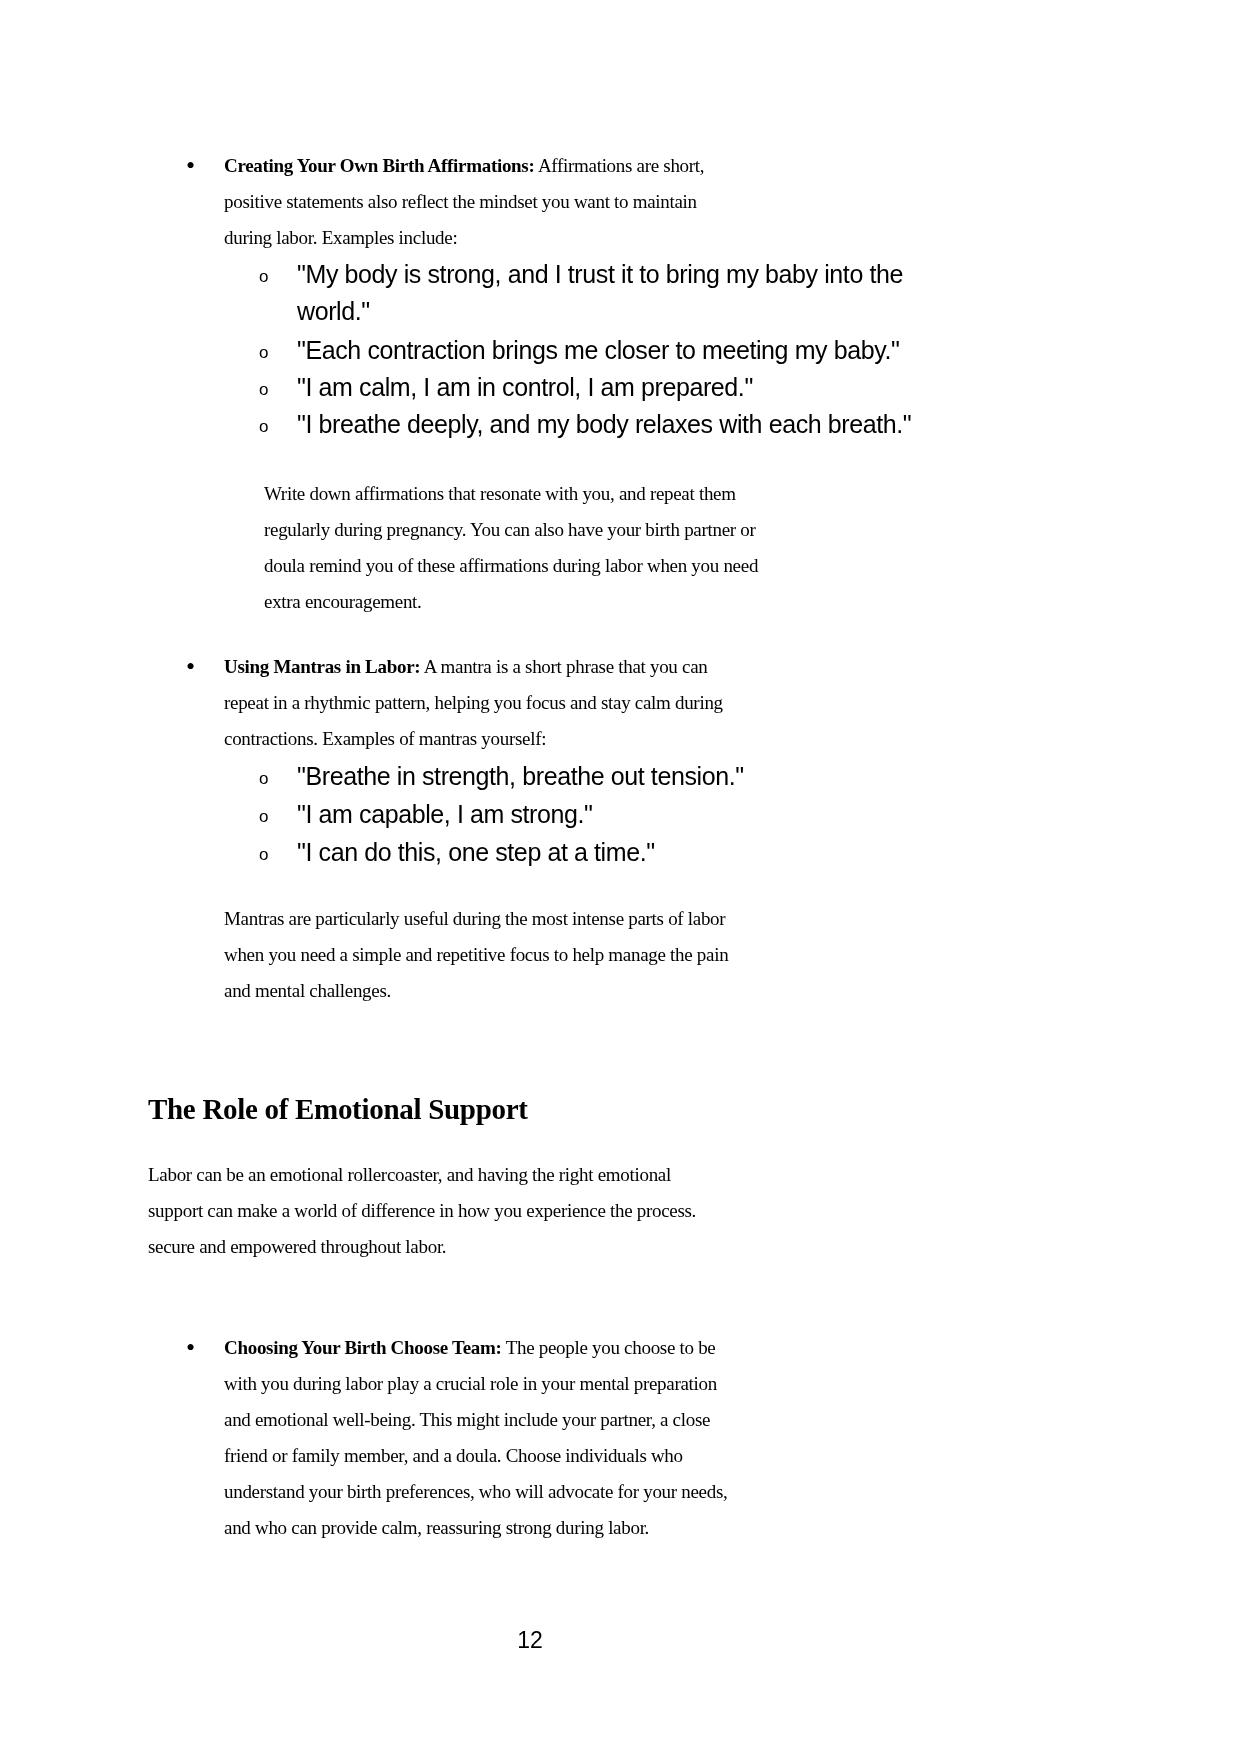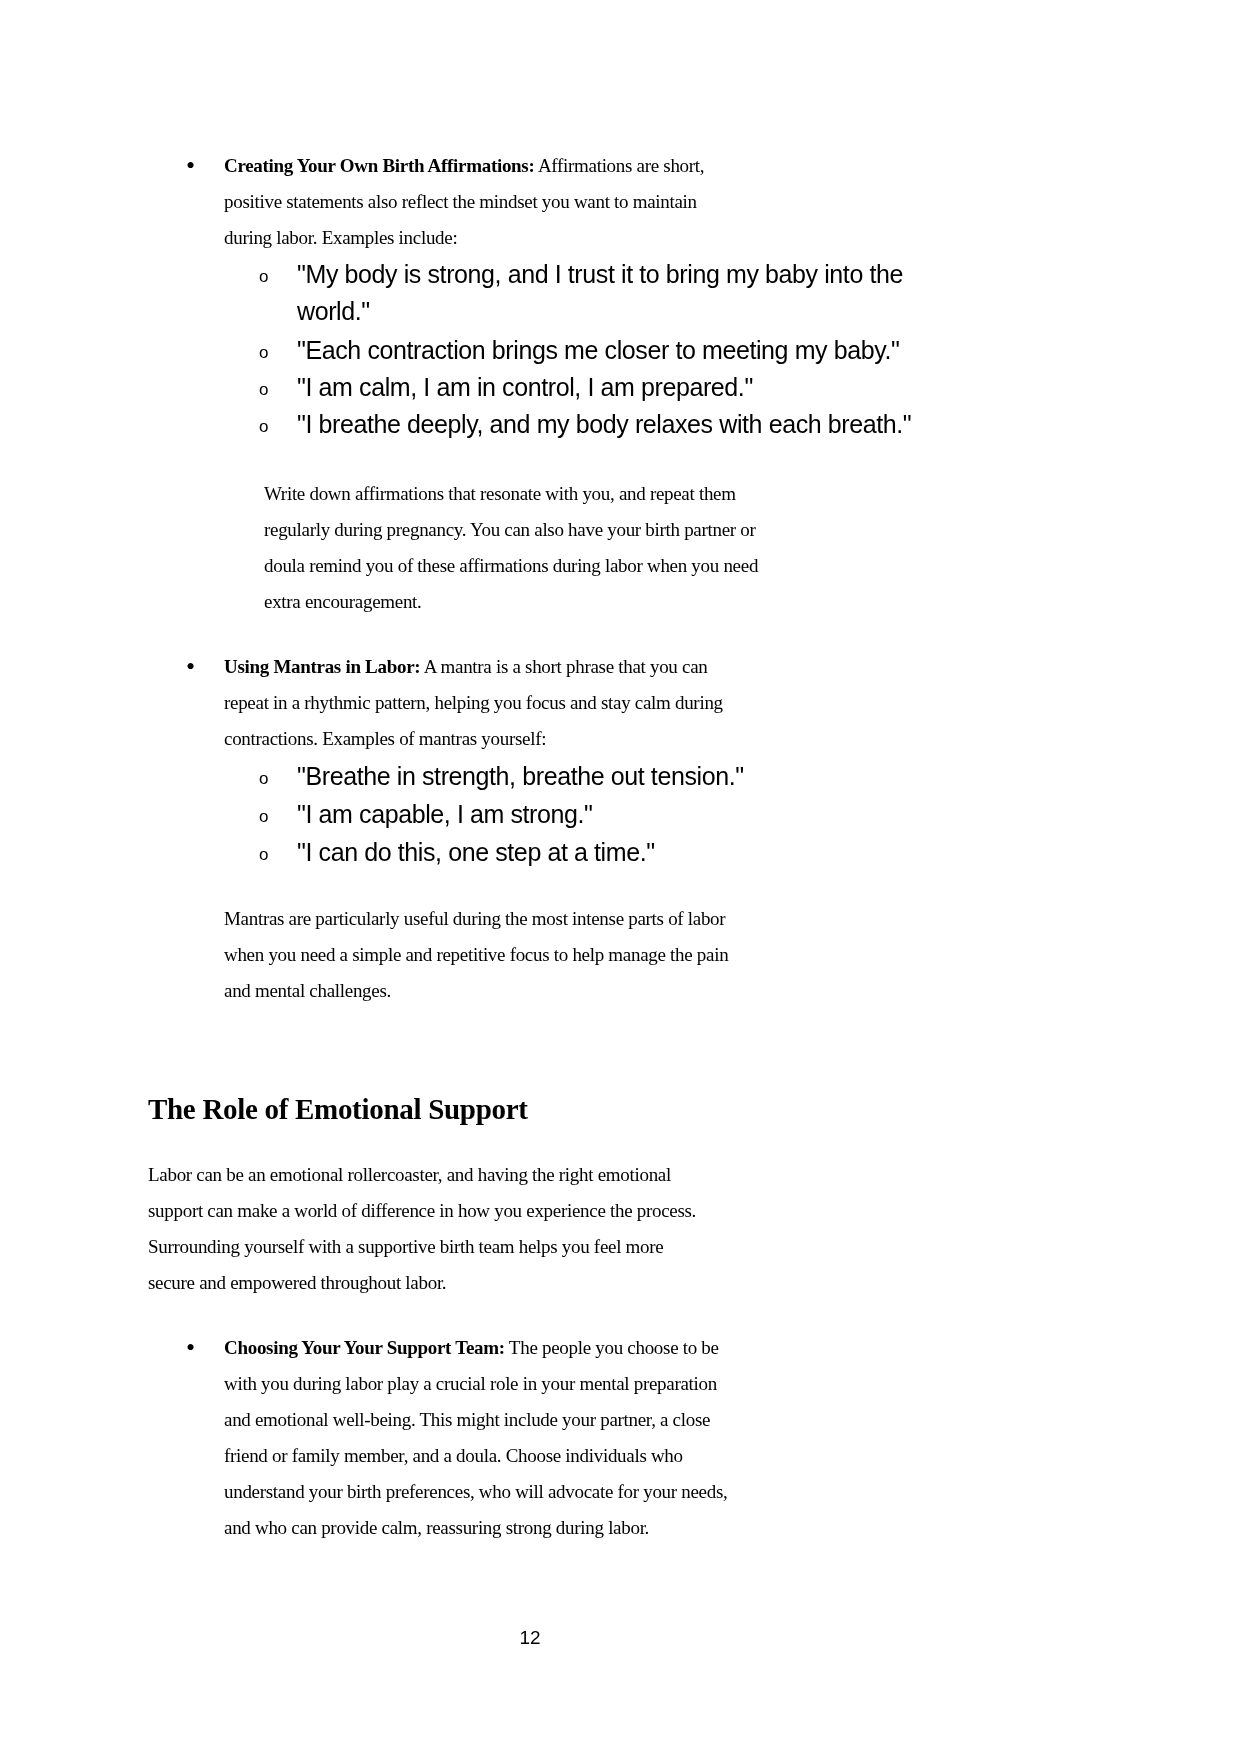--- a/index.html
+++ b/index.html
@@ -6,21 +6,21 @@
     body { width: 1240px; height: 1755px; position: relative; overflow: hidden; color: #000; }
     .page { position: absolute; left: 0; top: 0; width: 1240px; height: 1755px; background: #fff; }
     .serif { font-family: "Liberation Serif", "DejaVu Serif", serif; font-size: 19px; line-height: 36px; letter-spacing: -0.3px; }
     .sans { font-family: "Liberation Sans", "DejaVu Sans", sans-serif; font-size: 25px; line-height: 37px; letter-spacing: -0.4px; }
     .block { position: absolute; }
     .line { white-space: nowrap; display: block; }
     .bullet { position: absolute; font-family: "Liberation Serif", serif; font-size: 26px; line-height: 36px; }
     .sub-bullet { position: absolute; font-family: "Liberation Sans", sans-serif; font-size: 17px; line-height: 37px; }
     b { font-weight: bold; }
     .heading { font-family: "Liberation Serif", serif; font-weight: bold; font-size: 29px; line-height: 36px; letter-spacing: -0.3px; }
-    .page-number { position: absolute; left: 0; width: 1060px; text-align: center; font-family: "Liberation Sans", sans-serif; font-size: 19px; top: 1627px; }
+    .page-number { position: absolute; left: 0; width: 1060px; text-align: center; font-family: "Liberation Sans", sans-serif; font-size: 23px; top: 1627px; }
   </style>
 </head>
 <body>
 
 <div class="page">
 
   <span class="bullet" style="left:186px; top:148px;">•</span>
   <div class="block serif" style="left:224px; top:148px;">
     <span class="line"><b>Creating Your Own Birth Affirmations:</b><span> Affirmations are short,</span></span>
     <span class="line">positive statements also reflect the mindset you want to maintain</span>
@@ -76,27 +76,26 @@
     <span class="line">Mantras are particularly useful during the most intense parts of labor</span>
     <span class="line">when you need a simple and repetitive focus to help manage the pain</span>
     <span class="line">and mental challenges.</span>
   </div>
 
   <div class="block heading" style="left:148px; top:1091px;text-align:center;">The Role of Emotional Support</div>
 
   <div class="block serif" style="left:148px; top:1157px;">
     <span class="line">Labor can be an emotional rollercoaster, and having the right emotional</span>
     <span class="line">support can make a world of difference in how you experience the process.</span>
-    <span class="line">Surrounding yourself with a supportive birth team helps you feel more</span>
     <span class="line">secure and empowered throughout labor.</span>
   </div>
 
   <span class="bullet" style="left:186px; top:1330px;">•</span>
   <div class="block serif" style="left:224px; top:1330px;">
-    <span class="line"><b>Choosing Your Your Support Team:</b><span> The people you choose to be</span></span>
+    <span class="line"><b>Choosing Your Birth Choose Team:</b><span> The people you choose to be</span></span>
     <span class="line">with you during labor play a crucial role in your mental preparation</span>
     <span class="line">and emotional well-being. This might include your partner, a close</span>
     <span class="line">friend or family member, and a doula. Choose individuals who</span>
     <span class="line">understand your birth preferences, who will advocate for your needs,</span>
     <span class="line">and who can provide calm, reassuring strong during labor.</span>
   </div>
 
   <div class="page-number">12</div>
 </div>
 

